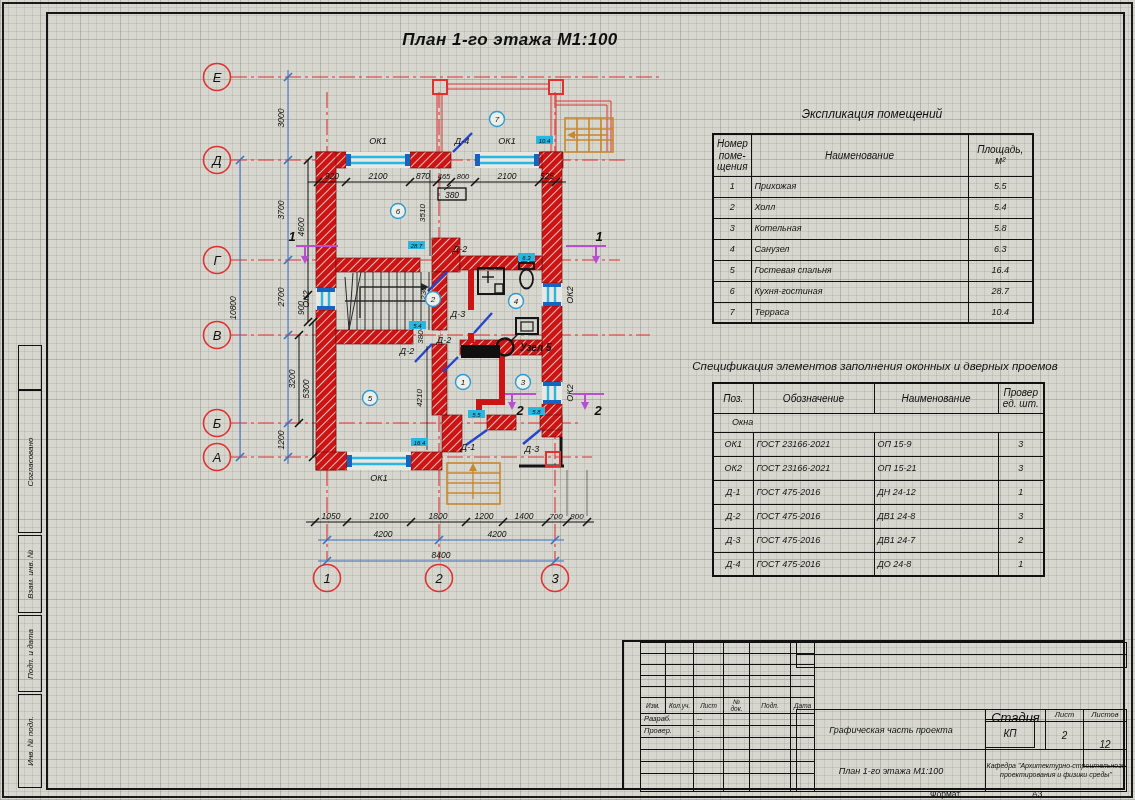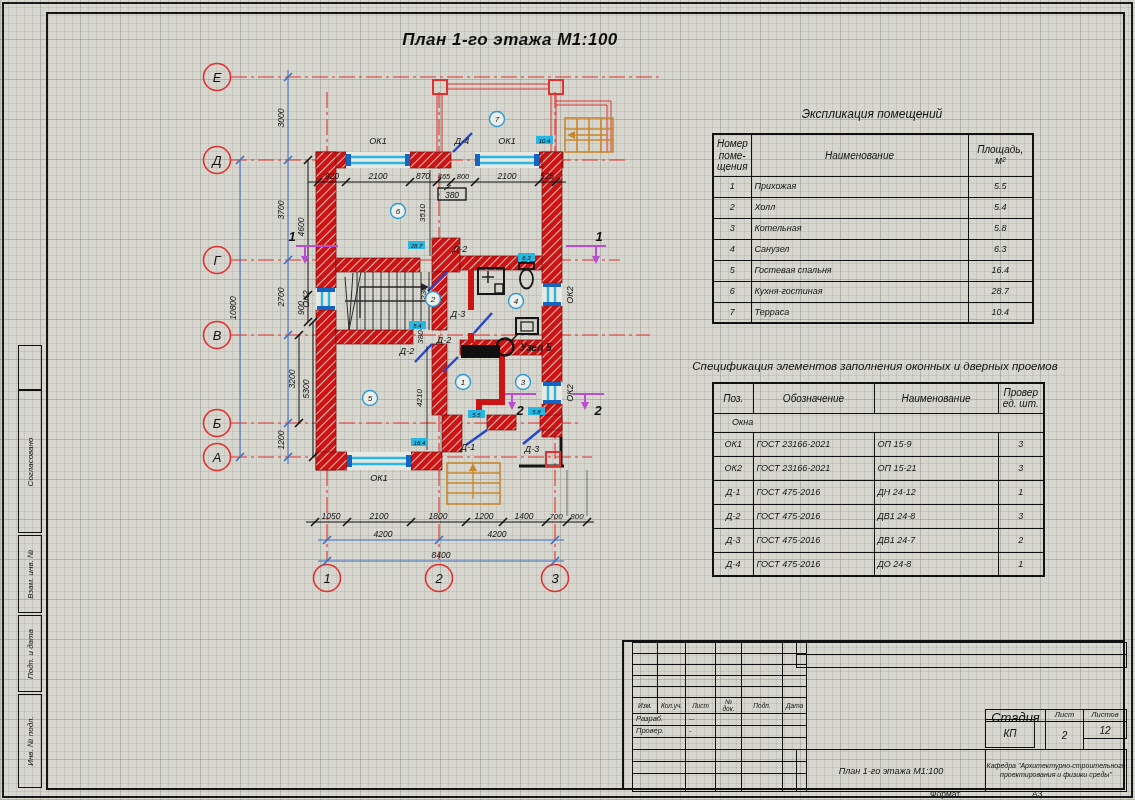--- a/index.html
+++ b/index.html
@@ -537,21 +537,21 @@
         <td class="cc">Д-4</td>
         <td>ГОСТ 475-2016</td>
         <td>ДО 24-8</td>
         <td class="cc">1</td>
       </tr>
 </tbody>
   </table>
 
 <div class="abs" style="left:622px;top:640px;width:503px;height:150px;border:2px solid #111">
 
-  <table class="xt" style="position:absolute;left:8px;top:0;width:174px;height:150px">
+  <table class="xt" style="position:absolute;left:16px;top:0;width:174px;height:150px">
     <colgroup>
         <col style="width:25px">
         <col style="width:28px">
         <col style="width:30px">
         <col style="width:26px">
         <col style="width:41px">
         <col style="width:24px">
       </colgroup>
     <tbody>
         <tr style="height:11px">
@@ -642,23 +642,24 @@
           <td></td>
           <td></td>
           <td></td>
           <td></td>
         </tr>
   </tbody>
     </table>
 
   <div class="tbcell" style="left:172px;top:0;width:331px;height:13px"></div>
   <div class="tbcell" style="left:172px;top:12px;width:331px;height:14px"></div>
+  <div class="tbcell" style="left:172px;top:67px;width:190px;height:41px;display:flex;align-items:center;justify-content:center;font-size:9px">Графическая часть проекта</div>
   <div class="tbcell" style="left:361px;top:67px;width:61px;height:13px;text-align:center;font-size:13px">Стадия</div>
   <div class="tbcell" style="left:421px;top:67px;width:39px;height:13px;text-align:center;font-size:7.5px">Лист</div>
   <div class="tbcell" style="left:459px;top:67px;width:44px;height:13px;text-align:center;font-size:7.5px">Листов</div>
   <div class="tbcell" style="left:361px;top:77px;width:50px;height:29px;display:flex;align-items:center;justify-content:center;font-size:10px">КП</div>
   <div class="tbcell" style="left:421px;top:79px;width:39px;height:29px;display:flex;align-items:center;justify-content:center;font-size:10px">2</div>
-  <div class="tbcell" style="left:459px;top:79px;width:44px;height:18px;display:flex;align-items:center;justify-content:center;font-size:10px">12</div>
+  <div class="tbcell" style="left:459px;top:79px;width:44px;height:46px;display:flex;align-items:center;justify-content:center;font-size:10px">12</div>
   <div class="tbcell" style="left:172px;top:107px;width:190px;height:43px;display:flex;align-items:center;justify-content:center;font-size:9px">План 1-го этажа М1:100</div>
   <div class="tbcell" style="left:361px;top:107px;width:142px;height:43px;display:flex;align-items:center;justify-content:center;text-align:center;font-size:7px;line-height:1.25">Кафедра "Архитектурно-строительного проектирования и физики среды"</div>
 </div>
 <div class="abs it" style="left:930px;top:789px;font-size:8.5px;color:#111">Формат</div>
 <div class="abs it" style="left:1032px;top:789px;font-size:8.5px;color:#111">А3</div>
 
 </body></html>

